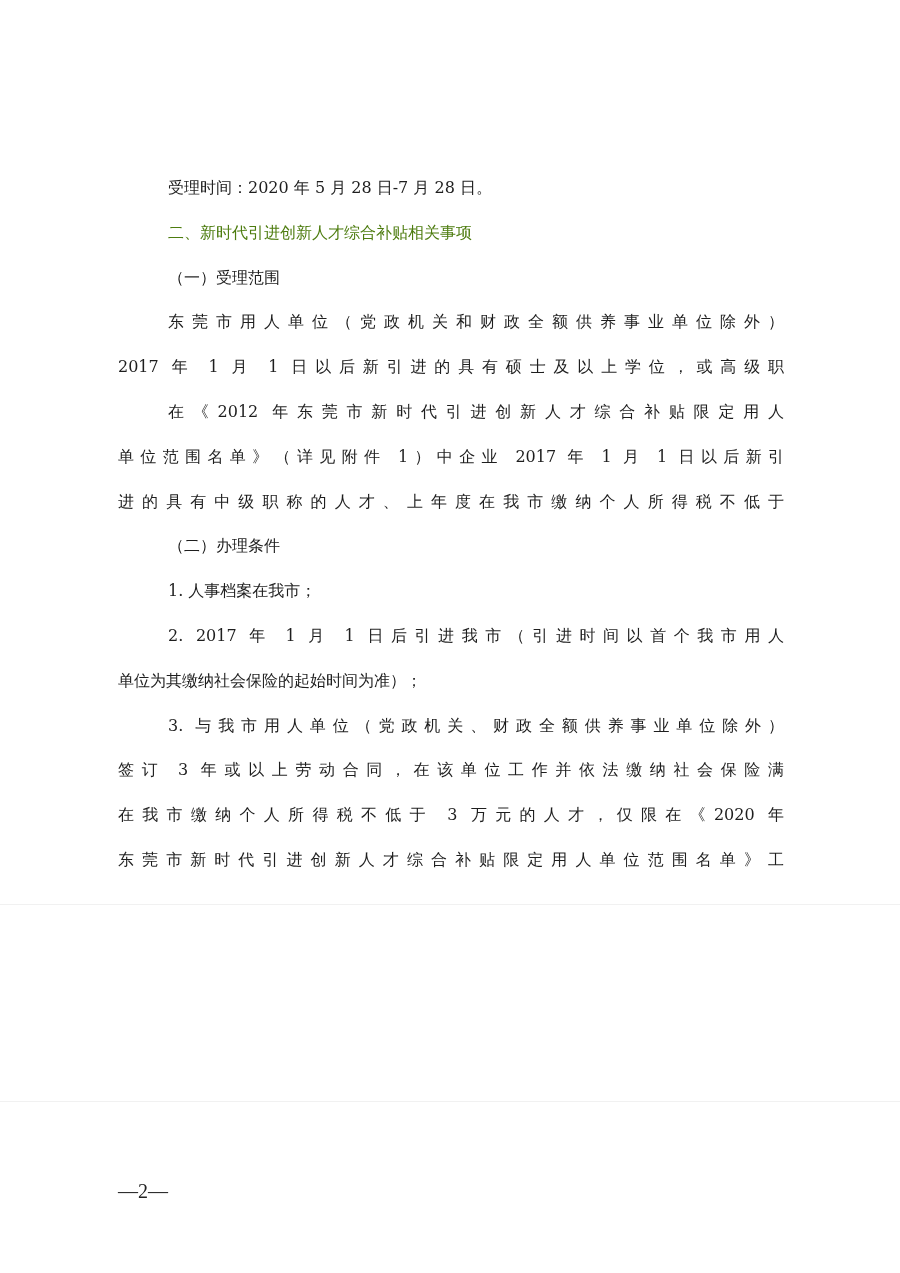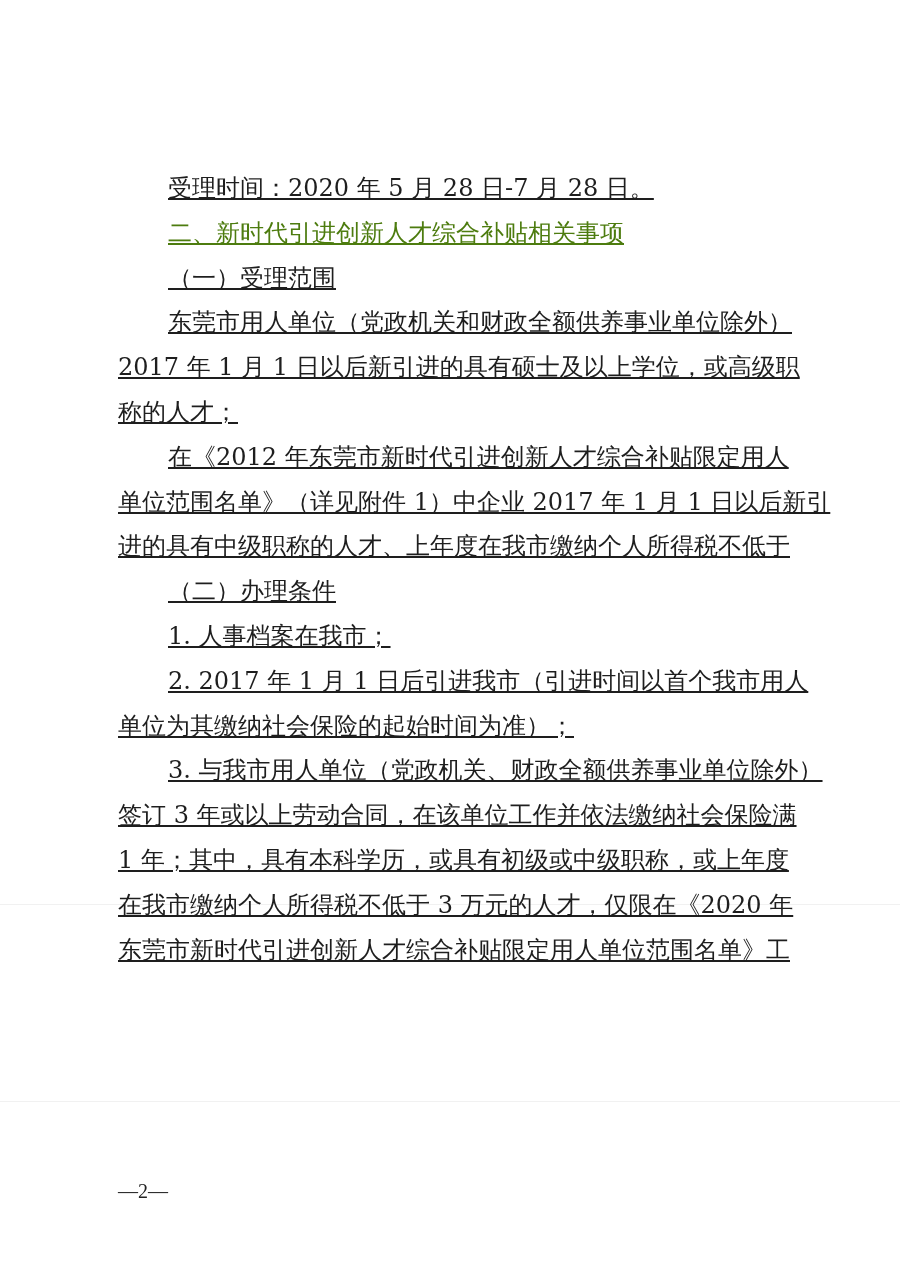--- a/index.html
+++ b/index.html
@@ -2,22 +2,22 @@
 <html><head>
   <meta charset="utf-8">
   <style>
     html, body { margin: 0; padding: 0; }
     body {
       width: 900px; height: 1273px; background: #ffffff; position: relative; overflow: hidden;
       font-family: "DejaVu Serif", "Liberation Serif", serif; color: #1e1e1e;
     }
     .page { position: absolute; left: 118px; top: 166px; width: 666px; }
     .line {
-      height: 44.8px; line-height: 44.8px; font-size: 24px; white-space: nowrap;
-      text-align: justify; text-align-last: justify; letter-spacing: 0px; text-decoration: underline;
+      height: 44.8px; line-height: 44.8px; font-size: 16px; white-space: nowrap;
+      text-align: justify; text-align-last: justify; letter-spacing: 0px;
     }
     .line.indent { padding-left: 50px; }
     .line.last { text-align-last: left; }
     .line.heading { font-family: "DejaVu Sans", "Liberation Sans", sans-serif; font-weight: normal; color: #4d7c0f; }
     .page-number {
       position: absolute; left: 118px; top: 1180px; font-size: 20px;
       font-family: "Liberation Serif", serif; color: #222;
     }
     .scan-line { position: absolute; left: 0; width: 900px; height: 1px; background: #f1f1f1; }
   </style>
@@ -31,33 +31,31 @@
 
   <div class="line indent last">受理时间：2020 年 5 月 28 日-7 月 28 日。</div>
 
 
   <div class="line indent last heading">二、新时代引进创新人才综合补贴相关事项</div>
 
   <div class="line indent last">（一）受理范围</div>
 
   <div class="line indent">东莞市用人单位（党政机关和财政全额供养事业单位除外）</div>
   <div class="line">2017 年 1 月 1 日以后新引进的具有硕士及以上学位，或高级职</div>
-  <div class="line last">称的人才；</div>
 
   <div class="line indent">在《2012 年东莞市新时代引进创新人才综合补贴限定用人</div>
   <div class="line">单位范围名单》（详见附件 1）中企业 2017 年 1 月 1 日以后新引</div>
   <div class="line">进的具有中级职称的人才、上年度在我市缴纳个人所得税不低于</div>
 
   <div class="line indent last">（二）办理条件</div>
 
   <div class="line indent last">1. 人事档案在我市；</div>
 
   <div class="line indent">2. 2017 年 1 月 1 日后引进我市（引进时间以首个我市用人</div>
   <div class="line last">单位为其缴纳社会保险的起始时间为准）；</div>
 
   <div class="line indent">3. 与我市用人单位（党政机关、财政全额供养事业单位除外）</div>
   <div class="line">签订 3 年或以上劳动合同，在该单位工作并依法缴纳社会保险满</div>
-  <div class="line">1 年；其中，具有本科学历，或具有初级或中级职称，或上年度</div>
   <div class="line">在我市缴纳个人所得税不低于 3 万元的人才，仅限在《2020 年</div>
   <div class="line">东莞市新时代引进创新人才综合补贴限定用人单位范围名单》工</div>
 </div>
 
 <div class="page-number">—2—</div>
 
 </body></html>

